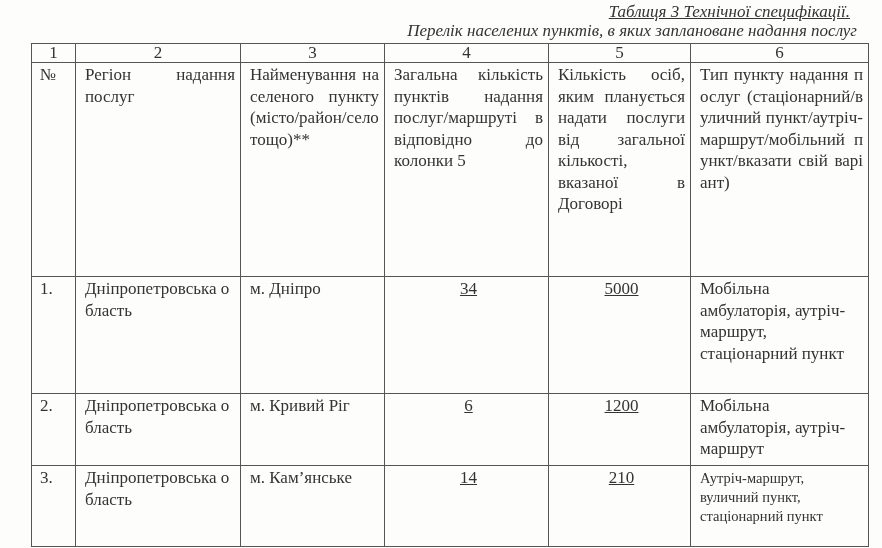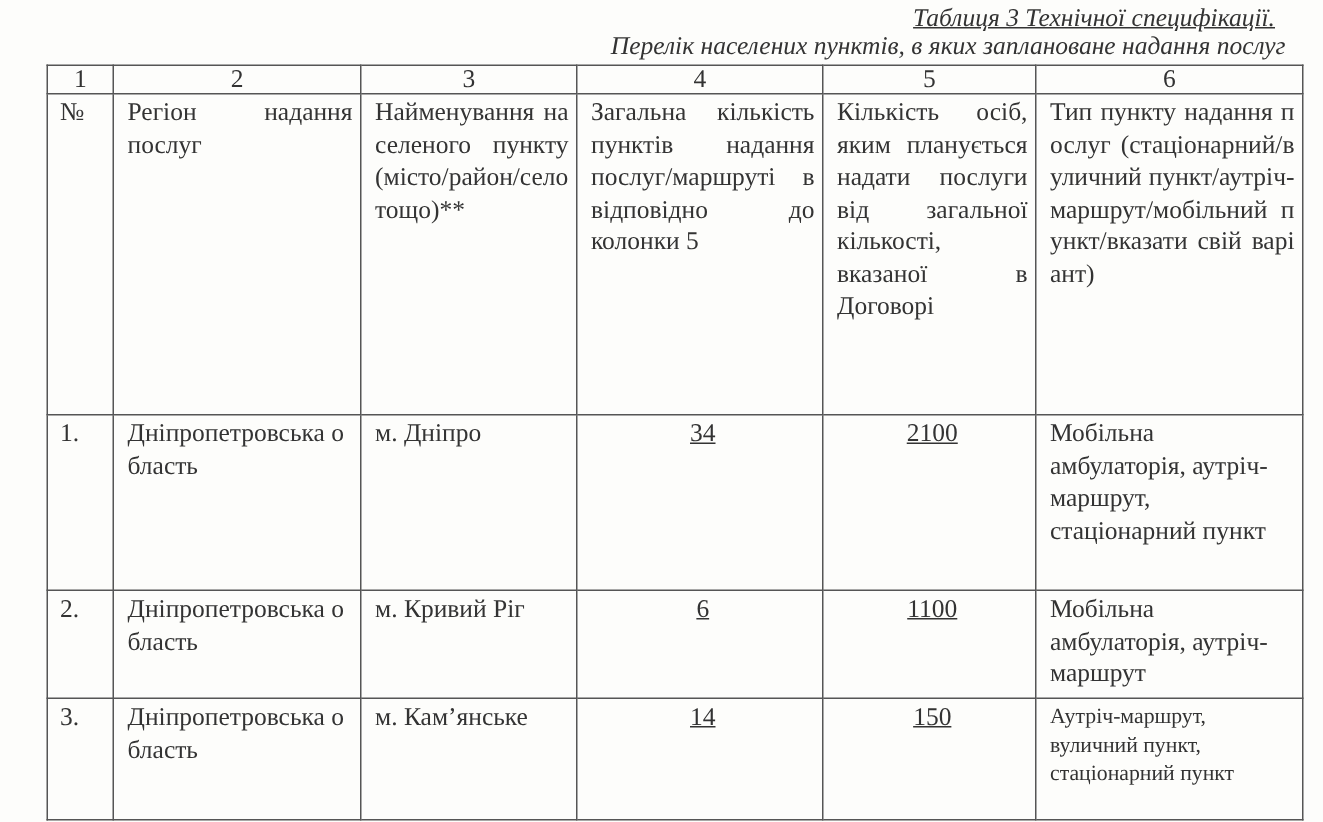--- a/index.html
+++ b/index.html
@@ -73,33 +73,33 @@
     <td style="word-break:break-all;">Найменування населеного пункту (місто/район/село тощо)**</td>
     <td>Загальна кількість пунктів надання послуг/маршруті в відповідно до колонки 5</td>
     <td>Кількість осіб, яким планується надати послуги від загальної кількості, вказаної в Договорі</td>
     <td style="word-break:break-all;margin-top:48px;">Тип пункту надання послуг (стаціонарний/вуличний пункт/аутріч-маршрут/мобільний пункт/вказати свій варіант)</td>
   </tr>
   <tr class="r1">
     <td class="idx">1.</td>
     <td style="word-break:break-all;">Дніпропетровська область</td>
     <td>м. Дніпро</td>
     <td class="num">34</td>
-    <td class="num">2100</td>
+    <td class="num">5000</td>
     <td>Мобільна амбулаторія, аутріч-маршрут, стаціонарний пункт</td>
   </tr>
   <tr class="r2">
     <td class="idx">2.</td>
     <td style="word-break:break-all;">Дніпропетровська область</td>
     <td>м. Кривий Ріг</td>
     <td class="num">6</td>
-    <td class="num">1100</td>
+    <td class="num">1200</td>
     <td>Мобільна амбулаторія, аутріч-маршрут</td>
   </tr>
   <tr class="r3">
     <td class="idx">3.</td>
     <td style="word-break:break-all;">Дніпропетровська область</td>
     <td>м. Кам’янське</td>
     <td class="num">14</td>
-    <td class="num">150</td>
+    <td class="num">210</td>
     <td class="small">Аутріч-маршрут, вуличний пункт, стаціонарний пункт</td>
   </tr>
 </tbody>
   </table>
 
 </body></html>

